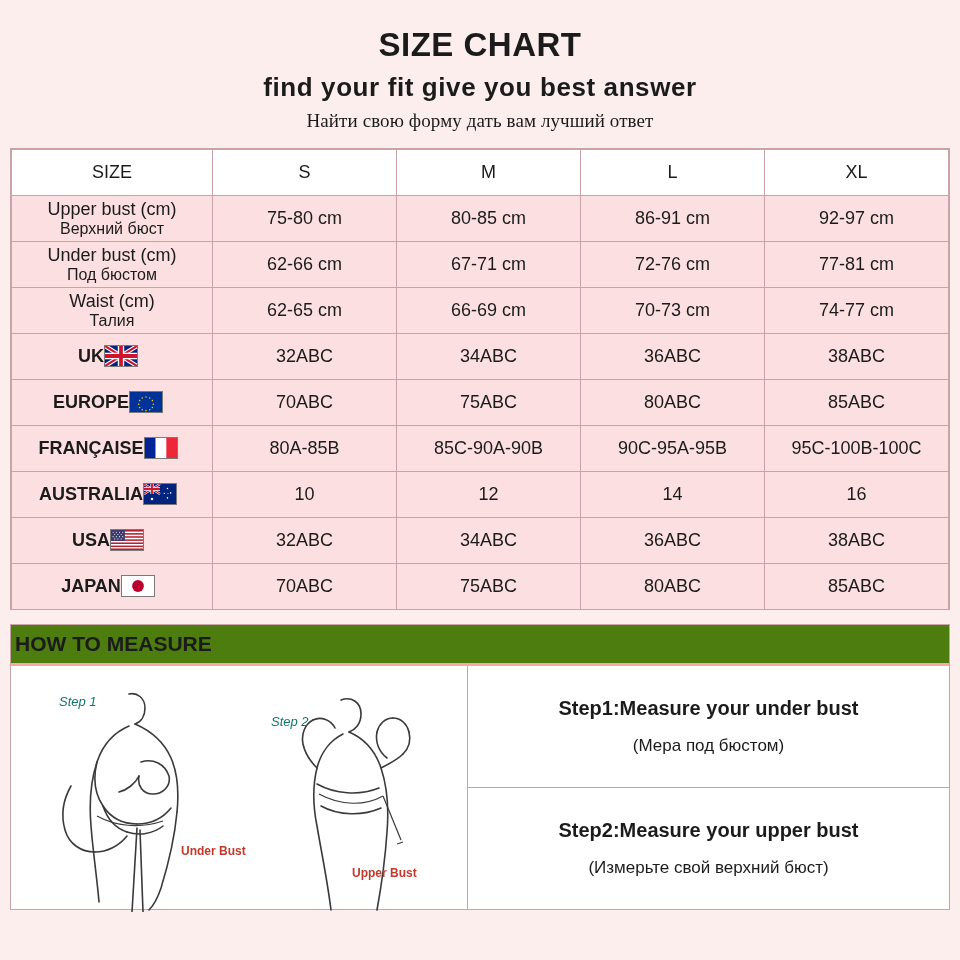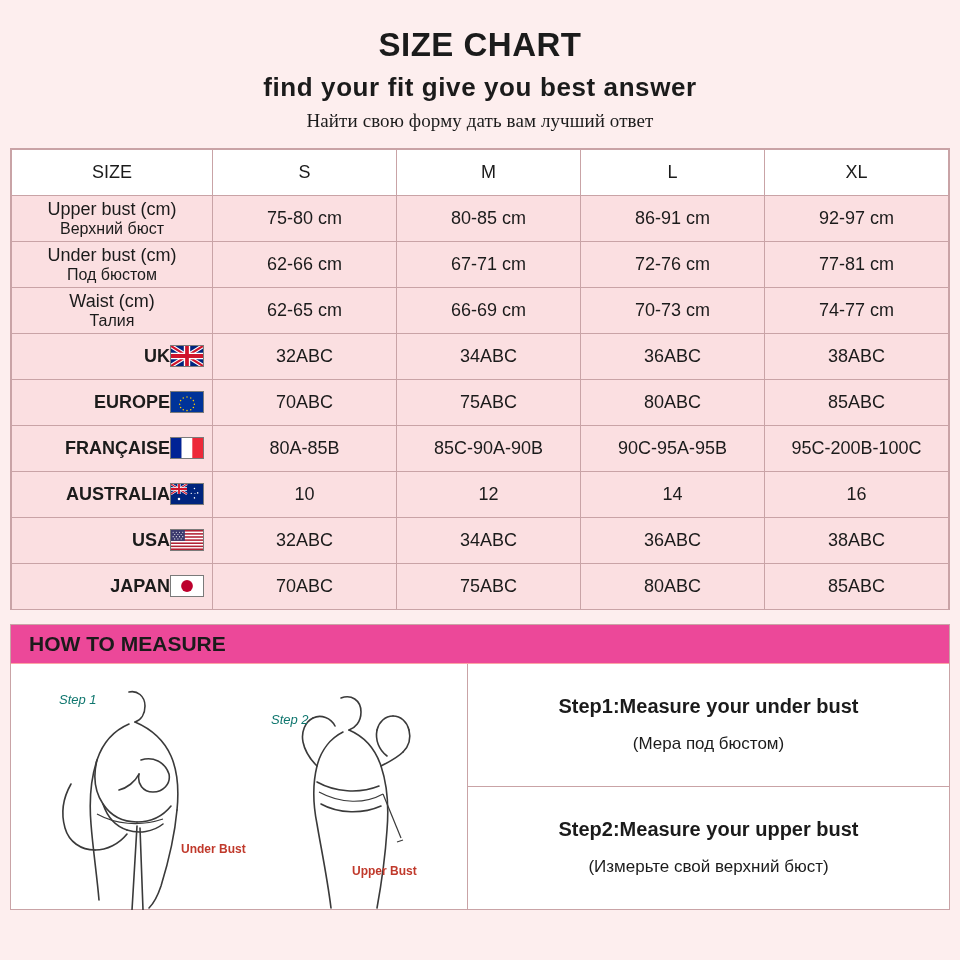--- a/index.html
+++ b/index.html
@@ -90,21 +90,21 @@
     height: 50px;
   }
   .country-cell {
     text-align: left;
     padding-left: 10px;
     position: relative;
   }
   .country-inner {
     display: flex;
     align-items: center;
-    justify-content: flex-end;
+    justify-content: center;
     padding-right: 8px;
   }
   .country-name { font-size: 18px; font-weight: bold; }
   .flag {
     width: 34px;
     height: 22px;
     display: inline-block;
     border: 1px solid #7a7a7a;
     box-sizing: border-box;
     flex: 0 0 auto;
@@ -117,26 +117,26 @@
     border: 1px solid #c9a3a6;
     background: #fff;
     height: 286px;
     box-sizing: border-box;
     display: flex;
     flex-direction: column;
   }
   .measure-title {
     height: 38px;
     line-height: 38px;
-    padding-left: 18px;
+    padding-left: 4px;
     font-size: 21px;
     font-weight: bold;
     color: #1b1b1b;
-    border-bottom: 1px solid #fca5a5;
-    background: #ec4899;
+    border-bottom: 3px solid #fca5a5;
+    background: #4d7c0f;
   }
   .measure-body {
     flex: 1;
     display: flex;
   }
   .measure-left {
     width: 456px;
     border-right: 1px solid #c9a3a6;
     position: relative;
     background: #fff;
@@ -301,21 +301,21 @@
                   <rect width="20" height="36" fill="#002395"></rect>
                   <rect x="20" width="20" height="36" fill="#ffffff"></rect>
                   <rect x="40" width="20" height="36" fill="#ed2939"></rect>
                 </svg>
               </span>
             </span>
           </td>
           <td>80A-85B</td>
           <td>85C-90A-90B</td>
           <td>90C-95A-95B</td>
-          <td>95C-200B-100C</td>
+          <td>95C-100B-100C</td>
         </tr>
 
         <tr class="row-pink">
           <td class="label-cell country-cell">
             <span class="country-inner">
               <span class="country-name">AUSTRALIA</span>
               <span class="flag">
                 <svg viewBox="0 0 60 36" preserveAspectRatio="none">
                   <rect width="60" height="36" fill="#00247d"></rect>
                   <g>

